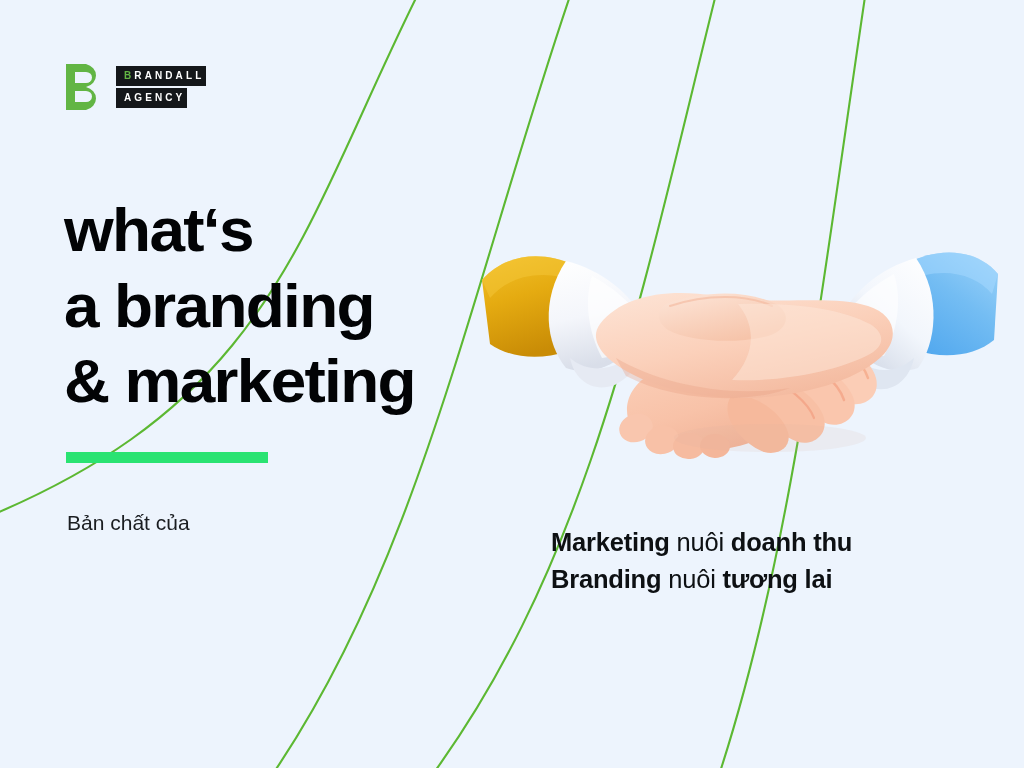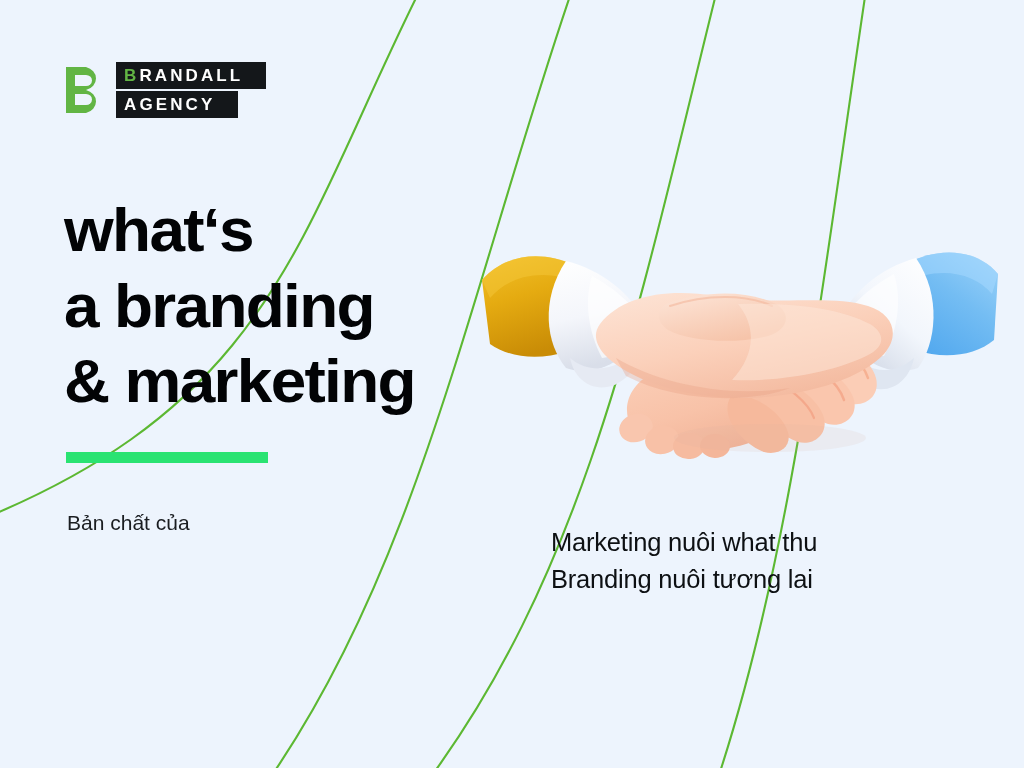--- a/index.html
+++ b/index.html
@@ -48,24 +48,24 @@
   .logo-words {
     display: flex;
     flex-direction: column;
     gap: 2px;
   }
   .logo-bar {
     background: #14171a;
     color: #ffffff;
     font-family: "Liberation Sans", sans-serif;
     font-weight: 700;
-    font-size: 17px;
+    font-size: 10px;
     letter-spacing: 3.1px;
     line-height: 1;
-    padding: 5px 23px 5px 8px;
+    padding: 5px 2px 5px 8px;
     white-space: nowrap;
     display: inline-block;
     width: max-content;
   }
   .logo-bar .accent { color: #62b544; }
 
   
   .headline {
     position: absolute;
     left: 64px;
@@ -117,21 +117,21 @@
     z-index: 6;
   }
   .tagline-line {
     font-family: "Liberation Sans", sans-serif;
     font-size: 25.5px;
     line-height: 1.45;
     color: #0d1013;
     white-space: nowrap;
     letter-spacing: -0.2px;
   }
-  .tagline-line .b { font-weight: 400; }
+  .tagline-line .b { font-weight: 700; }
   .tagline-line .n { font-weight: 400; }
 
   
   .handshake {
     position: absolute;
     left: 470px;
     top: 232px;
     width: 540px;
     height: 290px;
     z-index: 4;
@@ -274,20 +274,20 @@
   </div>
 
   <div class="rule"></div>
 
   <div class="subtitle">
     <div class="subtitle-line">Bản chất của</div>
   </div>
 
   <div class="tagline">
     <div class="tagline-line">
-      <span class="b">Marketing</span><span class="n"> nuôi </span><span class="b">what thu</span>
+      <span class="b">Marketing</span><span class="n"> nuôi </span><span class="b">doanh thu</span>
     </div>
     <div class="tagline-line">
       <span class="b">Branding</span><span class="n"> nuôi </span><span class="b">tương lai</span>
     </div>
   </div>
 
 </div>
 
 </body></html>

